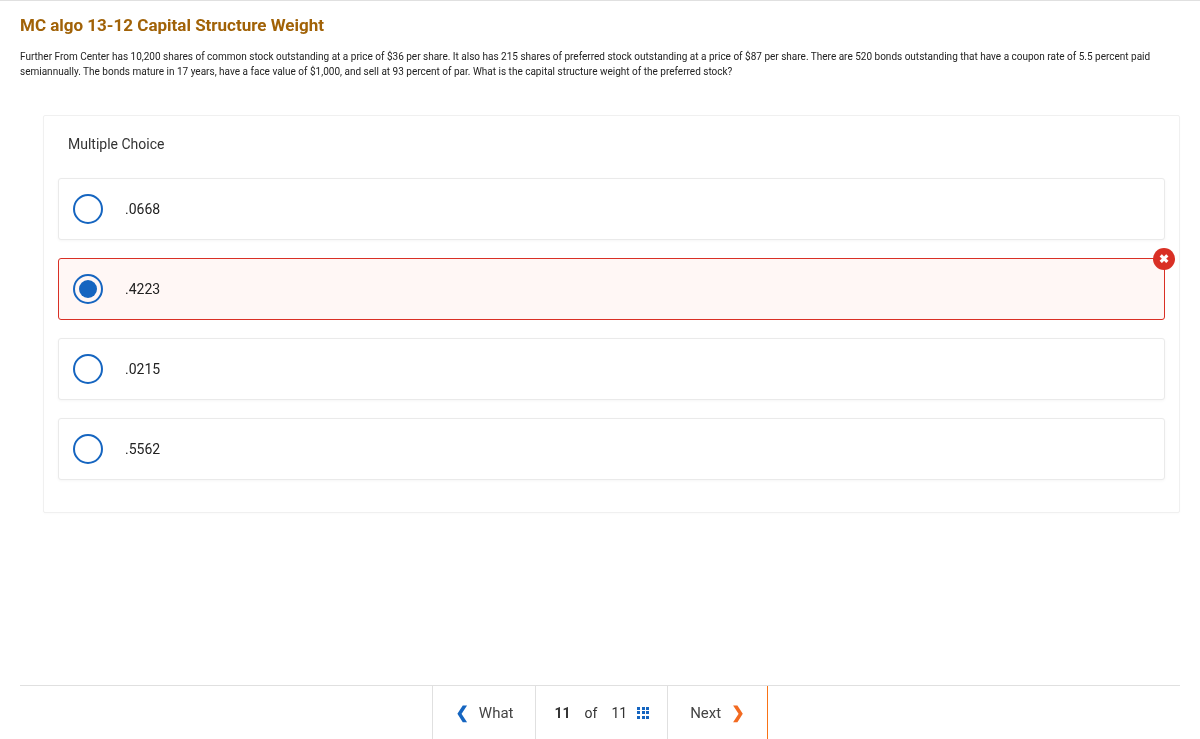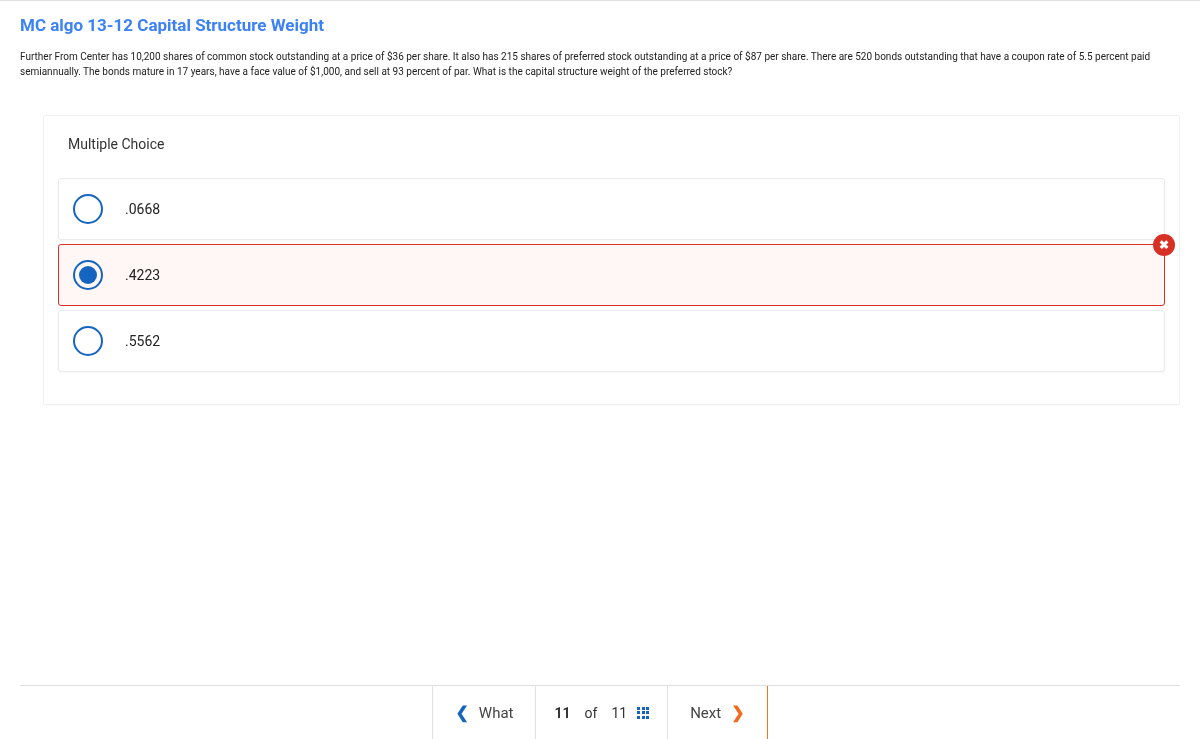--- a/index.html
+++ b/index.html
@@ -18,21 +18,21 @@
     .page {
       border-top: 1px solid #e0e0e0;
       padding: 14px 20px 0 20px;
       height: 100%;
       display: flex;
       flex-direction: column;
     }
     .title {
       font-size: 17px;
       font-weight: 700;
-      color: #3b82f6;
+      color: #a16207;
       margin-bottom: 14px;
     }
     .prompt {
       font-size: 10px;
       line-height: 1.5;
       color: #222;
       margin-bottom: 36px;
     }
     .choices-container {
       background: #fff;
@@ -44,21 +44,21 @@
     }
     .mc-header {
       padding: 0 24px 26px 24px;
       font-size: 14px;
       color: #333;
     }
     .choices {
       padding: 0 14px;
       display: flex;
       flex-direction: column;
-      gap: 4px;
+      gap: 18px;
       justify-content: space-between;
     }
     .choice {
       display: flex;
       align-items: center;
       height: 62px;
       padding: 0 14px;
       background: #fff;
       border: 1px solid #eaeaea;
       border-radius: 3px;
@@ -187,20 +187,24 @@
         <div class="choice-label">.0668</div>
       </div>
 
       <div class="choice incorrect">
         <div class="radio selected"></div>
         <div class="choice-label">.4223</div>
         <div class="feedback-badge">✖</div>
       </div>
 
 
+      <div class="choice">
+        <div class="radio"></div>
+        <div class="choice-label">.0215</div>
+      </div>
 
       <div class="choice">
         <div class="radio"></div>
         <div class="choice-label">.5562</div>
       </div>
 
     </div>
   </div>
 
   <div class="footer">

